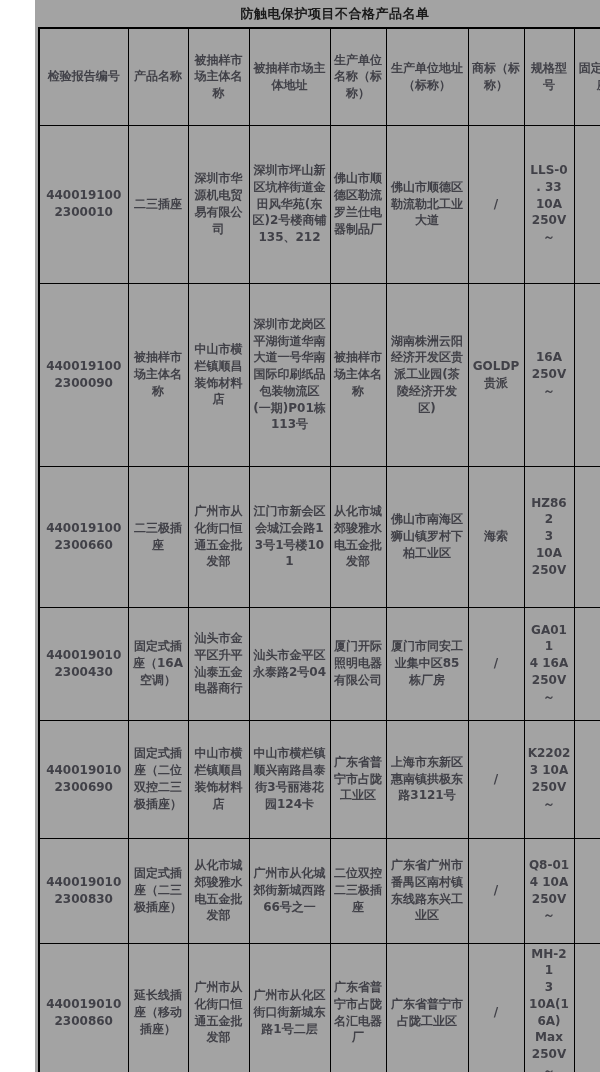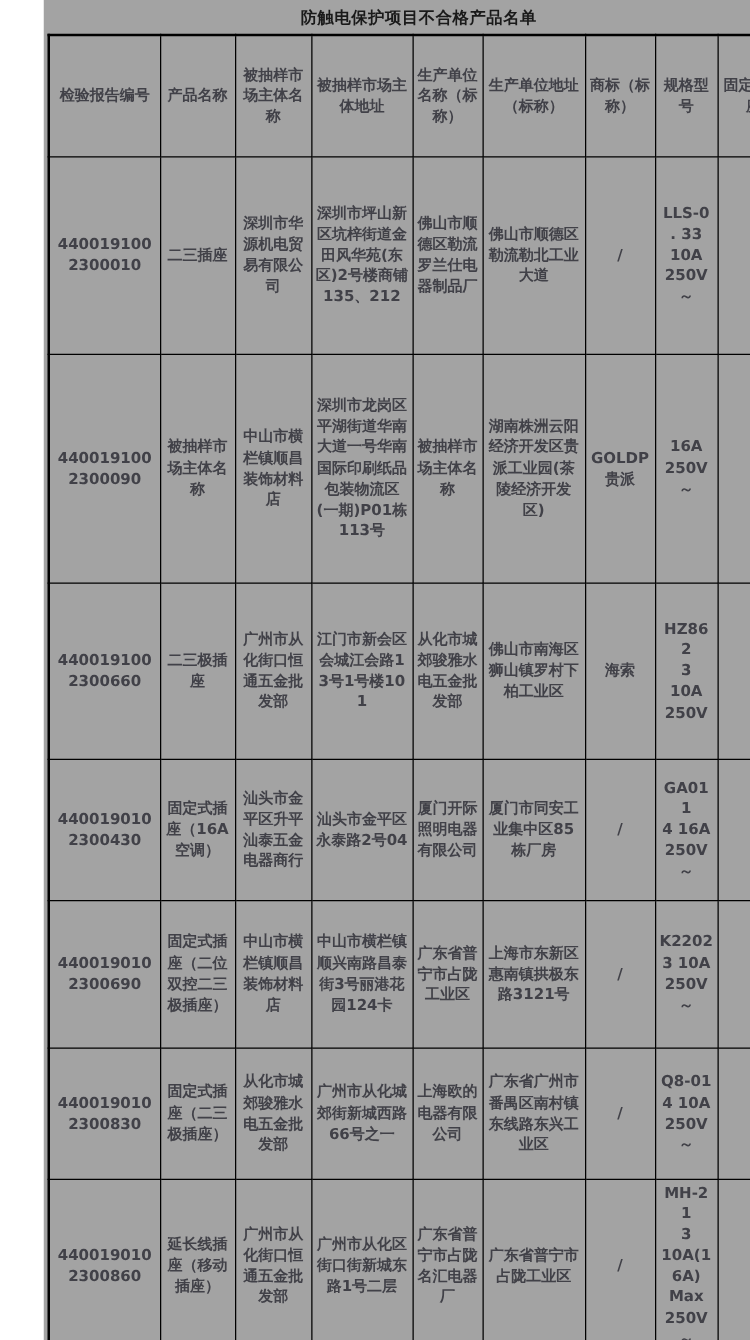--- a/index.html
+++ b/index.html
@@ -170,21 +170,21 @@
 3 10A
 250V
 ～</td>
         <td></td>
       </tr>
       <tr class="row-6">
         <td>4400190102300830</td>
         <td>固定式插座（二三极插座）</td>
         <td>从化市城郊骏雅水电五金批发部</td>
         <td>广州市从化城郊街新城西路66号之一</td>
-        <td>上海欧的电器有限公司</td>
+        <td>二位双控二三极插座</td>
         <td>广东省广州市番禺区南村镇东线路东兴工业区</td>
         <td class="trademark-cell">/</td>
         <td class="spec-cell">Q8-01
 4 10A
 250V
 ～</td>
         <td></td>
       </tr>
       <tr class="row-7">
         <td>4400190102300860</td>

